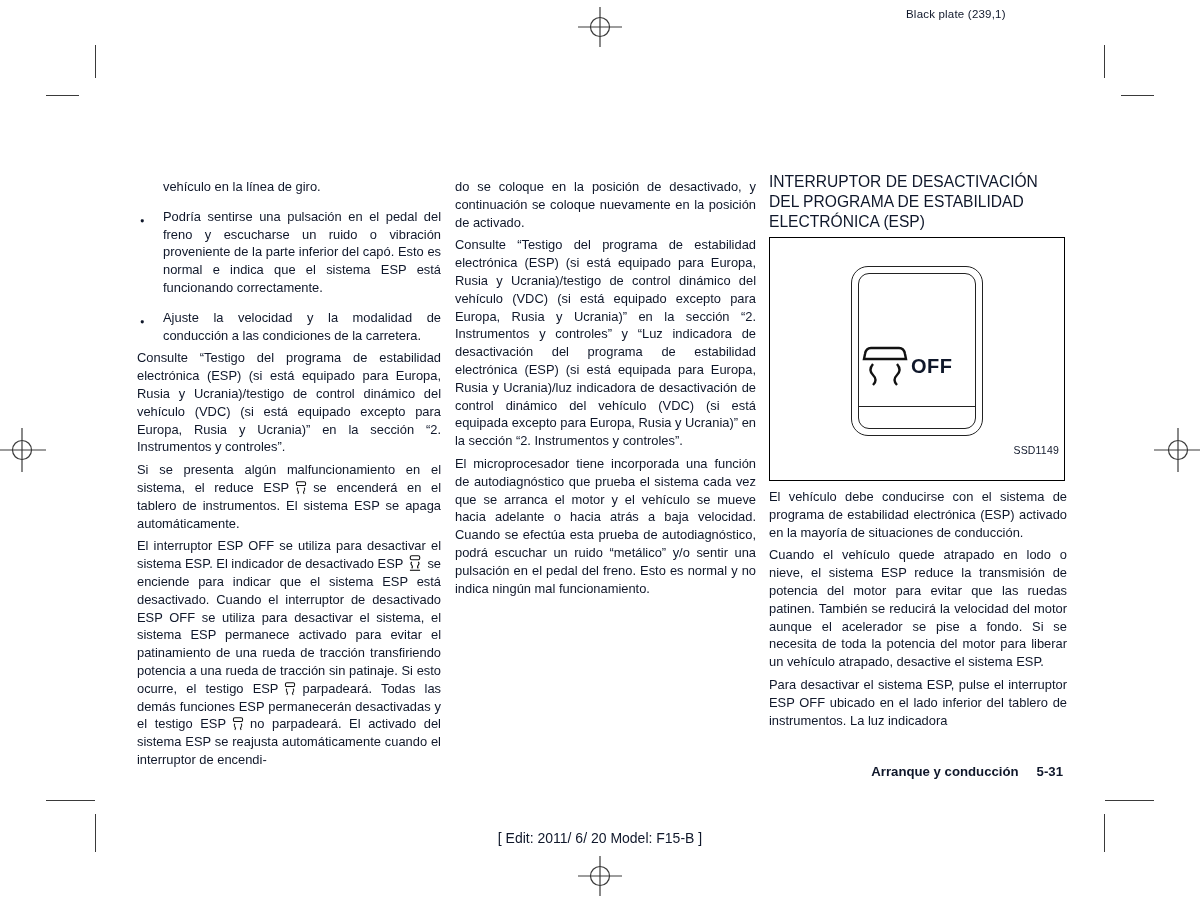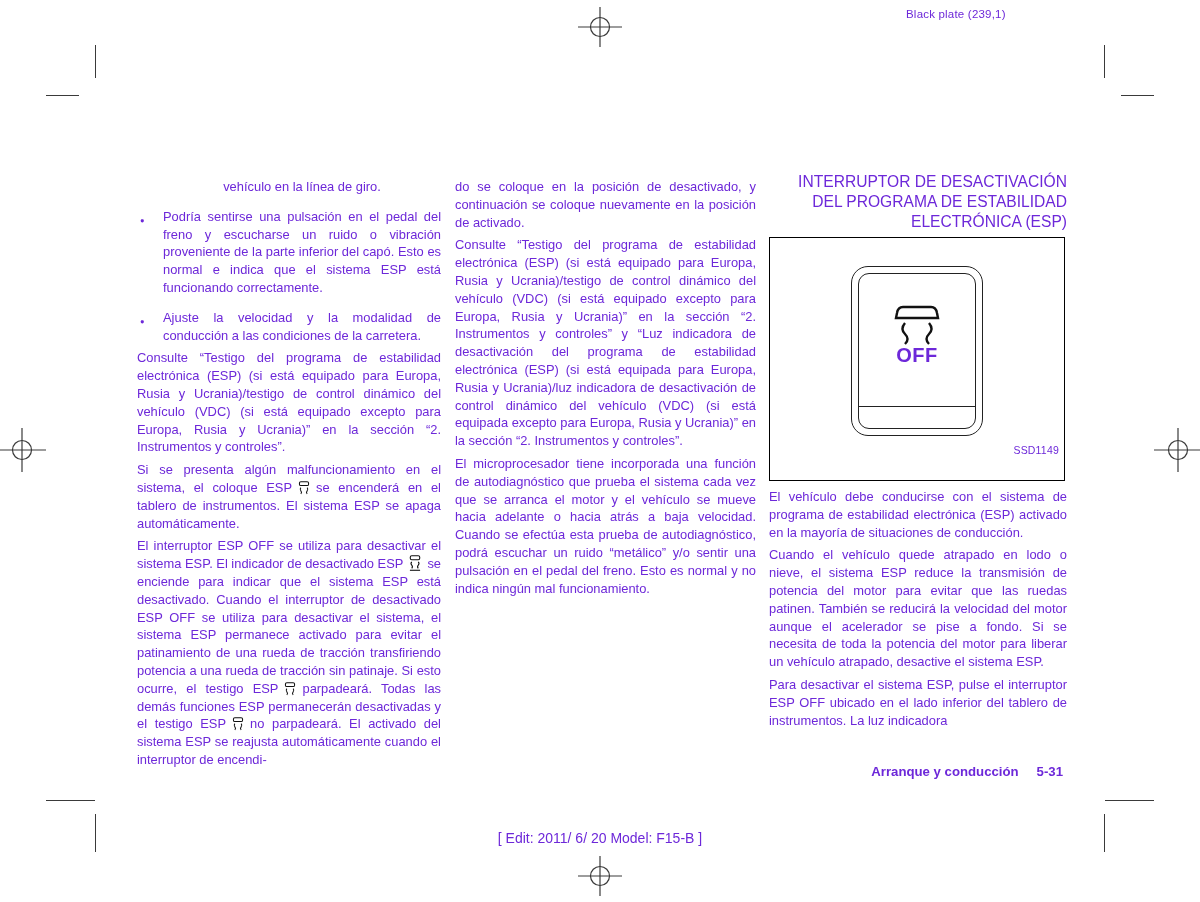--- a/index.html
+++ b/index.html
@@ -1,18 +1,18 @@
 <!DOCTYPE html>
 <html><head>
 <meta charset="utf-8">
 <style>
   html,body { margin:0; padding:0; background:#e8e8e8; }
   .page {
     position:relative; width:1200px; height:902px; background:#ffffff;
-    font-family:"Liberation Sans","DejaVu Sans",sans-serif; color:#6d28d9;
+    font-family:"Liberation Sans","DejaVu Sans",sans-serif; color:#0f172a;
     overflow:hidden; margin:0 auto;
   }
 
   
   .mark-line { position:absolute; background:#3a3a3a; }
   .reg { position:absolute; }
   .reg svg line, .reg svg circle { stroke:#3a3a3a; stroke-width:1.2; fill:none; }
 
   
   .plate-note { position:absolute; left:906px; top:8px; font-size:11.5px; letter-spacing:0.2px; }
@@ -20,40 +20,40 @@
   .section-footer { position:absolute; right:137px; top:764px; font-size:13.2px; font-weight:700; }
   .section-footer .pgnum { margin-left:18px;text-align:right; }
 
   
   .col { position:absolute; font-size:12.9px; line-height:17.8px; text-align:justify; }
   .col p { margin:0 0 5px 0; }
   #col1 { left:137px; top:178px; width:304px; }
   #col2 { left:455px; top:178px; width:301px; }
   #col3 { left:769px; top:172px; width:298px; }
 
-  .cont-line { padding-left:26px; margin:0 0 5px 0; text-align:center; }
+  .cont-line { padding-left:26px; margin:0 0 5px 0; text-align:left; }
   .bullet { position:relative; padding-left:26px; margin:12px 0 5px 0; }
   .bullet::before { content:"●"; position:absolute; left:3px; top:4px; font-size:7.5px; }
 
-  .heading { font-size:15.6px; line-height:20px; font-weight:400; margin:0 0 5px 0; text-align:right; }
+  .heading { font-size:15.6px; line-height:20px; font-weight:400; margin:0 0 5px 0; text-align:left; }
 
   
   .esp-ico { display:inline-block; vertical-align:-3px; margin:0 4px; }
   .esp-ico path, .esp-ico rect { fill:none; stroke:#111; }
 
   
   .figure { position:relative; width:296px; height:244px; border:1px solid #000; margin:1px 0 7px 0; background:#fff; box-sizing:border-box; }
   .switch-outer {
     position:absolute; left:50%; top:28px; transform:translateX(-50%);
     width:130px; height:168px; border:1.5px solid #222; border-radius:17px; background:#fff;
   }
   .switch-inner {
     position:absolute; left:6px; right:6px; top:6px; bottom:6px;
     border:1.3px solid #222; border-radius:11px;
-    display:flex; flex-direction:column; align-items:center; padding-top:30px; box-sizing:border-box;
+    display:flex; flex-direction:row; align-items:center; padding-top:30px; box-sizing:border-box;
   }
   .switch-inner svg path { fill:none; stroke:#111; }
   .off-label { font-weight:700; font-size:20px; letter-spacing:0.5px; margin-top:1px; }
   .switch-line { position:absolute; left:-1px; right:-1px; bottom:21px; border-top:1.3px solid #222; }
   .fig-caption { position:absolute; right:5px; bottom:20px; font-size:10.5px; letter-spacing:0.2px; }
 </style>
 </head>
 <body>
 
 <div class="page">
@@ -96,21 +96,21 @@
       </svg>
   </div>
 
   <div class="plate-note">Black plate (239,1)</div>
 
   <div class="col" id="col1">
     <div class="cont-line">vehículo en la línea de giro.</div>
     <div class="bullet">Podría sentirse una pulsación en el pedal del freno y escucharse un ruido o vibración proveniente de la parte inferior del capó. Esto es normal e indica que el sistema ESP está funcionando correctamente.</div>
     <div class="bullet">Ajuste la velocidad y la modalidad de conducción a las condiciones de la carretera.</div>
     <p>Consulte “Testigo del programa de estabilidad electrónica (ESP) (si está equipado para Europa, Rusia y Ucrania)/testigo de control dinámico del vehículo (VDC) (si está equipado excepto para Europa, Rusia y Ucrania)” en la sección “2. Instrumentos y controles”.</p>
-    <p><span>Si se presenta algún malfuncionamiento en el sistema, el coloque ESP</span><svg class="esp-ico" width="16" height="14" viewBox="0 0 44 40">
+    <p><span>Si se presenta algún malfuncionamiento en el sistema, el reduce ESP</span><svg class="esp-ico" width="16" height="14" viewBox="0 0 44 40">
           <rect x="9" y="2" width="26" height="11" rx="4" stroke-width="3"></rect>
           <path d="M13 19 q-4 5 0 9 q4 4 0 9" stroke-width="3"></path>
           <path d="M31 19 q4 5 0 9 q-4 4 0 9" stroke-width="3"></path>
         </svg><span>se encenderá en el tablero de instrumentos. El sistema ESP se apaga automáticamente.</span></p>
     <p><span>El interruptor ESP OFF se utiliza para desactivar el sistema ESP. El indicador de desactivado ESP</span><svg class="esp-ico" width="16" height="16" viewBox="0 0 44 44">
           <rect x="9" y="2" width="26" height="11" rx="4" stroke-width="3"></rect>
           <path d="M13 19 q-4 5 0 9 q4 4 0 9" stroke-width="3"></path>
           <path d="M31 19 q4 5 0 9 q-4 4 0 9" stroke-width="3"></path>
           <path d="M8 42 h28" stroke-width="3"></path>
         </svg><span>se enciende para indicar que el sistema ESP está desactivado. Cuando el interruptor de desactivado ESP OFF se utiliza para desactivar el sistema, el sistema ESP permanece activado para evitar el patinamiento de una rueda de tracción transfiriendo potencia a una rueda de tracción sin patinaje. Si esto ocurre, el testigo ESP</span><svg class="esp-ico" width="16" height="14" viewBox="0 0 44 40">

